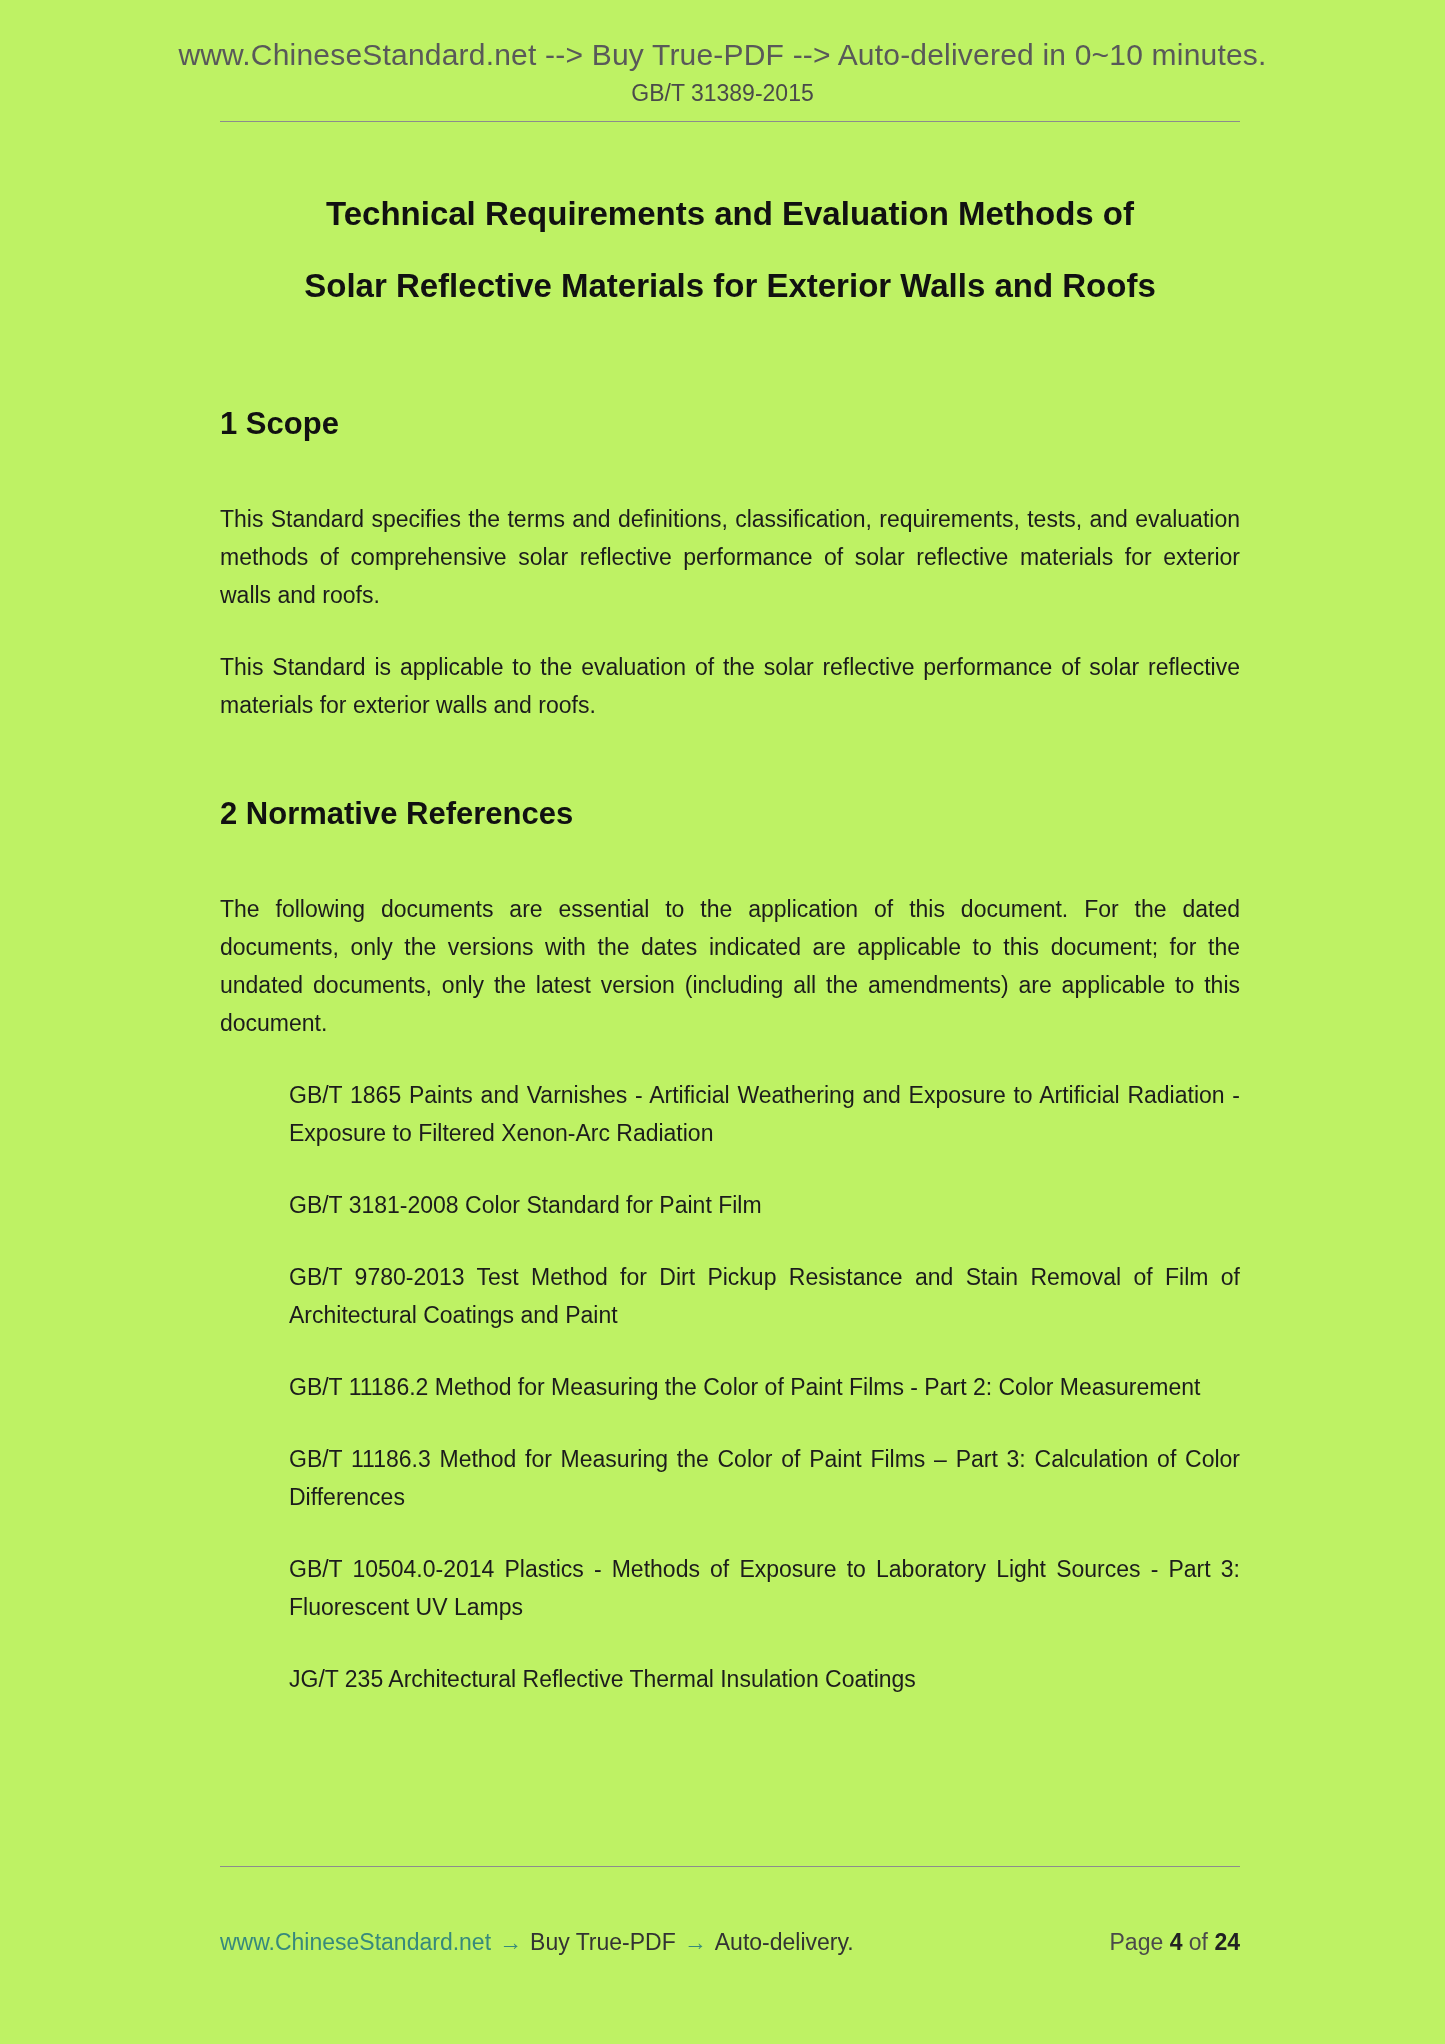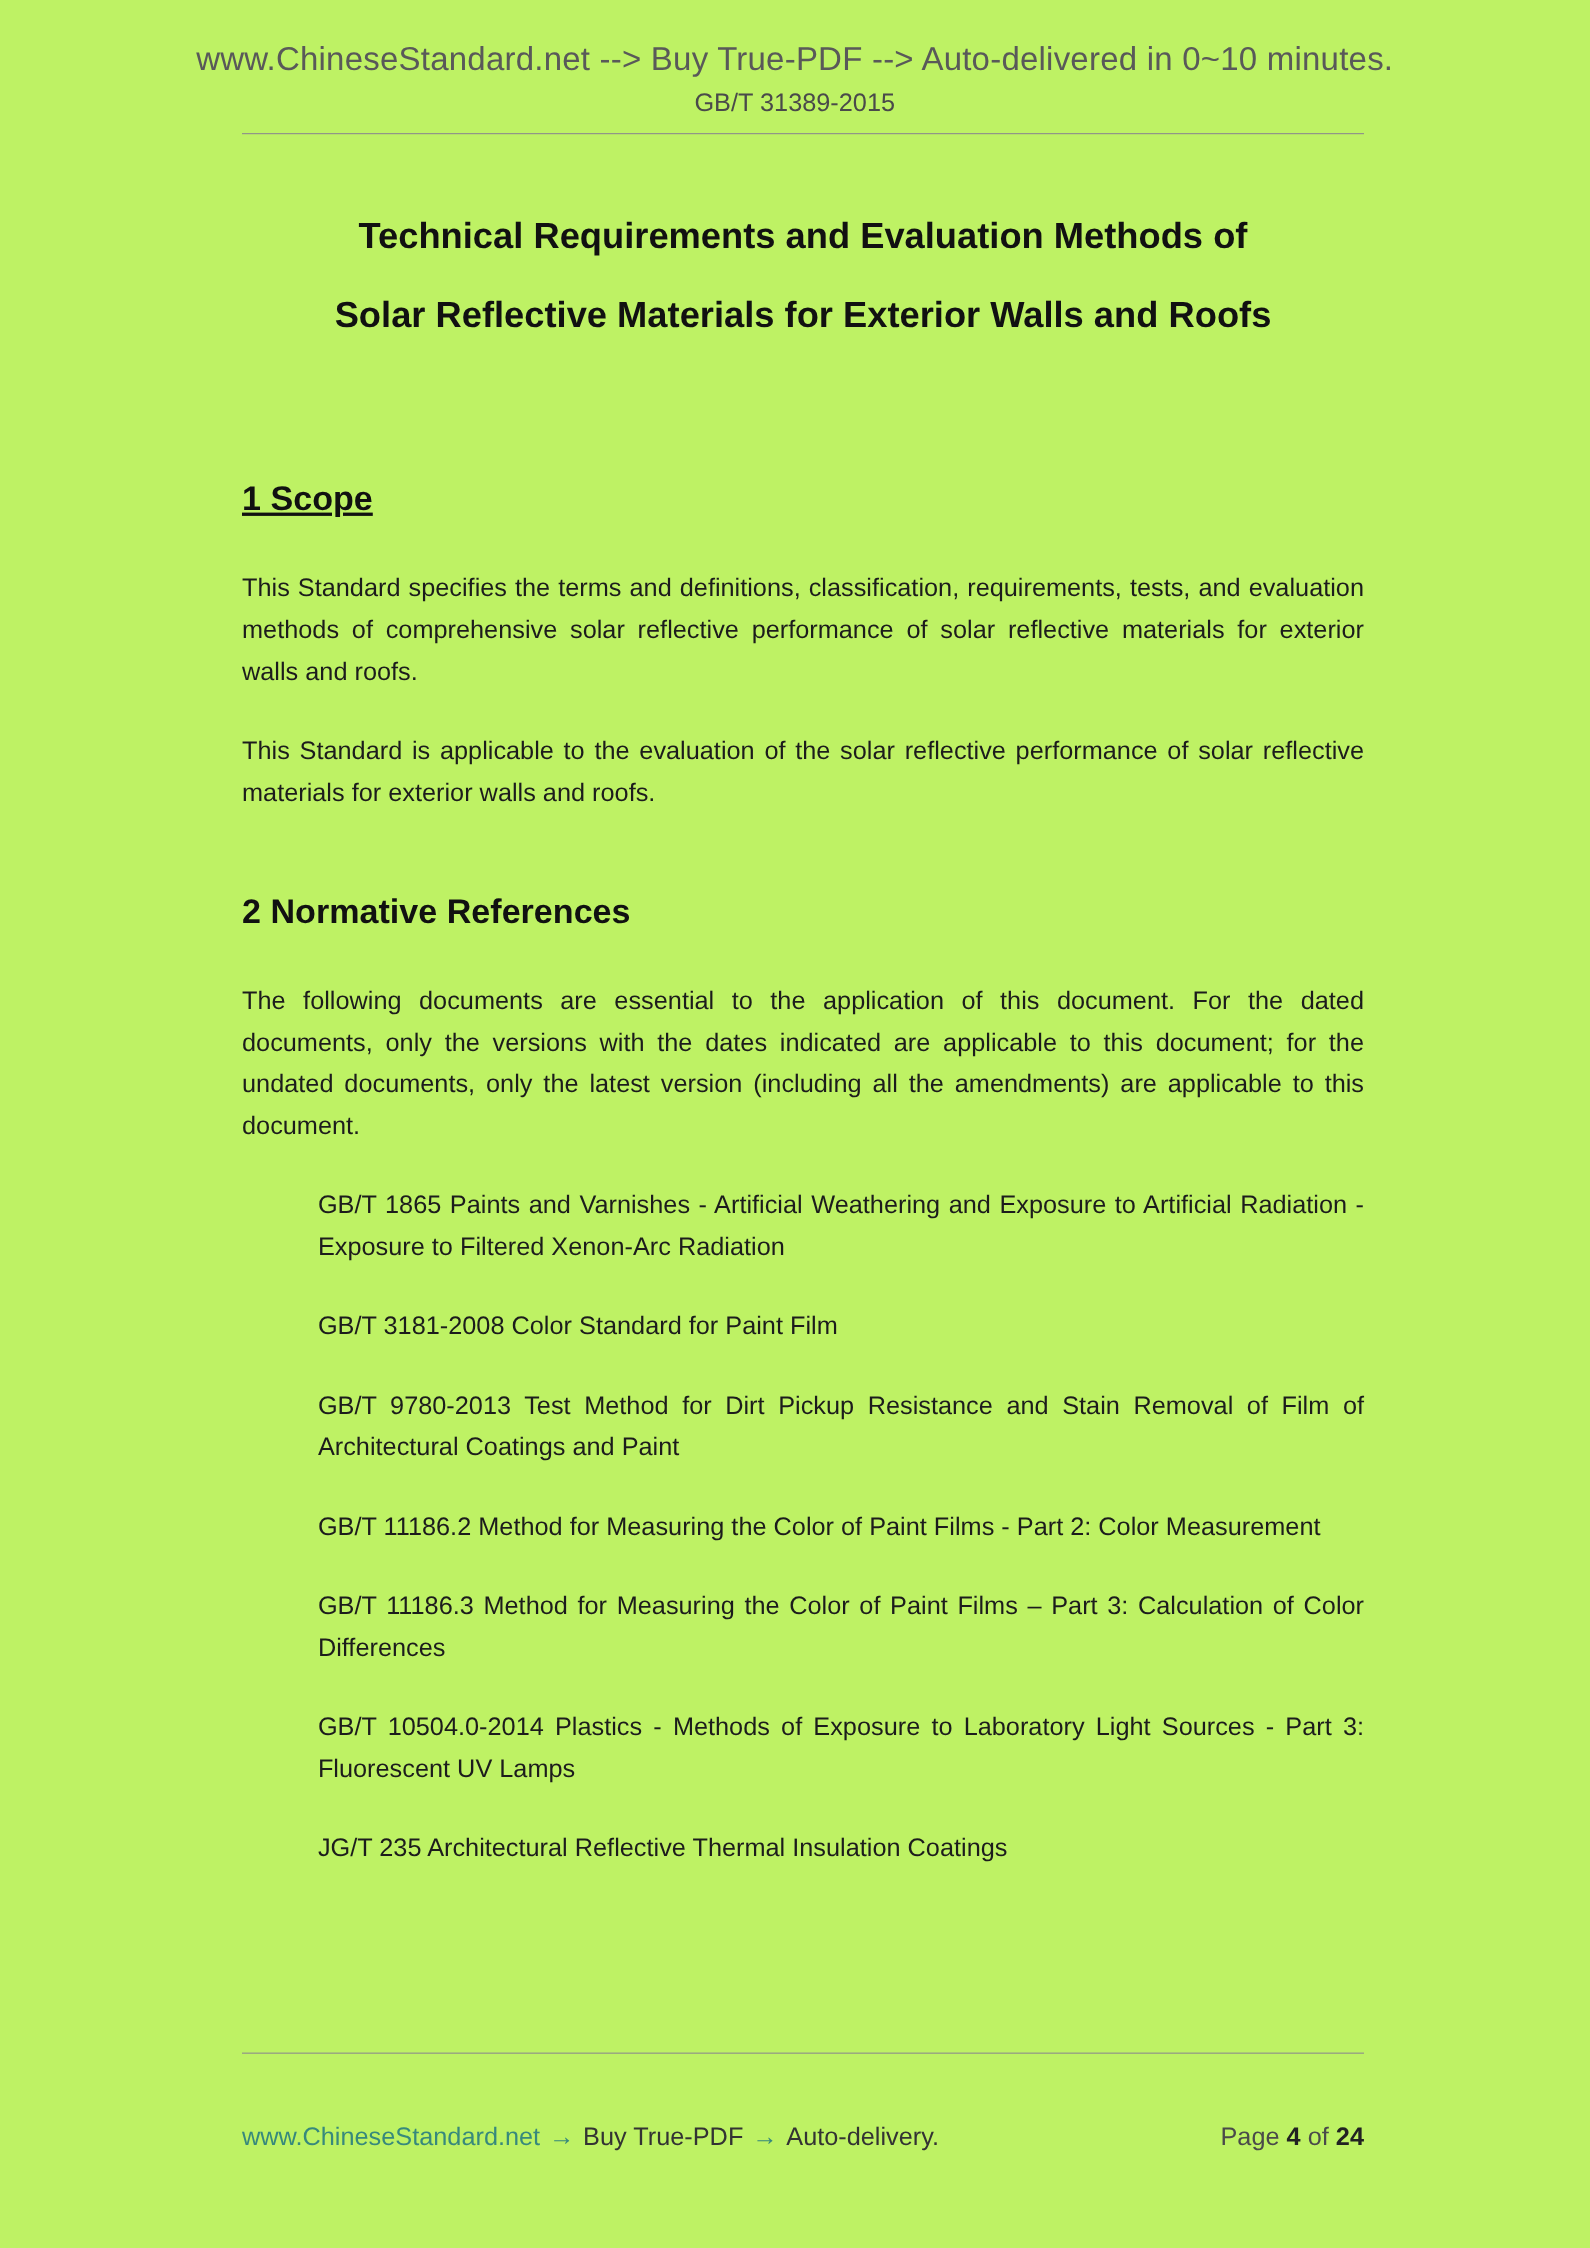--- a/index.html
+++ b/index.html
@@ -45,24 +45,24 @@
     font-size: 33px;
     font-weight: bold;
     color: #111111;
     line-height: 72px;
   }
   .section-heading {
     font-size: 31px;
     font-weight: bold;
     color: #111111;
   }
-  .heading-scope { margin-top: 114px; text-decoration: underline; }
+  .heading-scope { margin-top: 84px; }
   .heading-normative { margin-top: 72px; }
   .body-para {
-    margin-top: 43px;
+    margin-top: 58px;
     font-size: 23px;
     line-height: 38px;
     text-align: justify;
     color: #1c1c1c;
   }
   .body-para.second { margin-top: 34px; }
   .ref-item {
     margin-top: 34px;
     margin-left: 69px;
     font-size: 23px;

